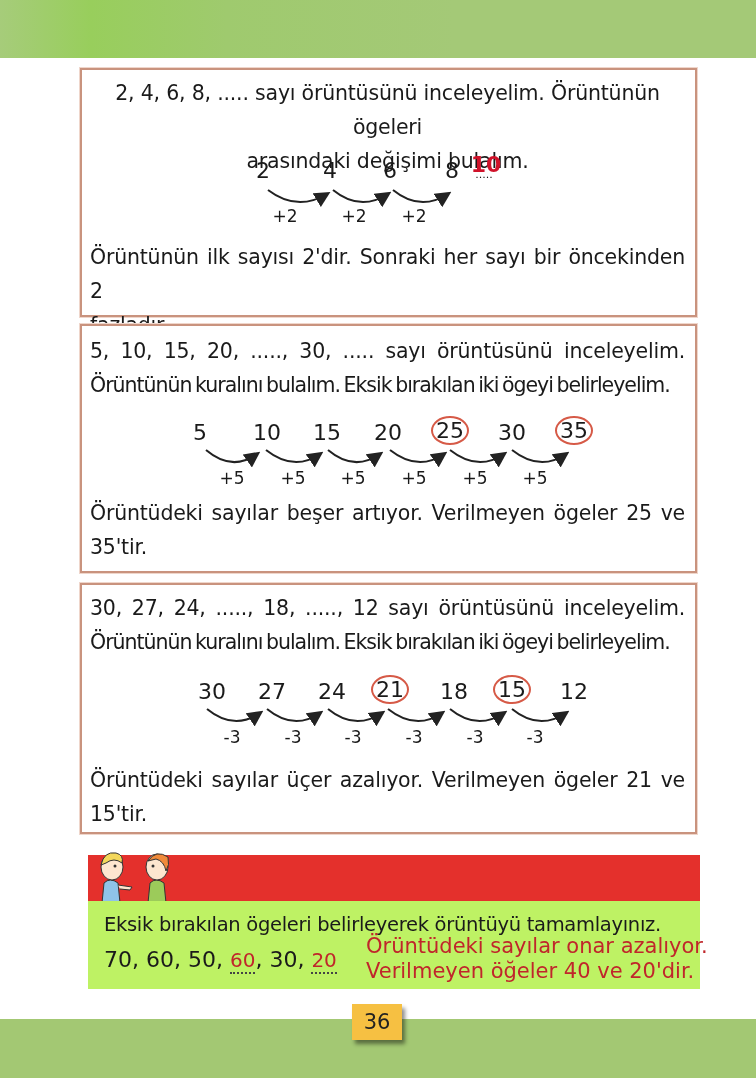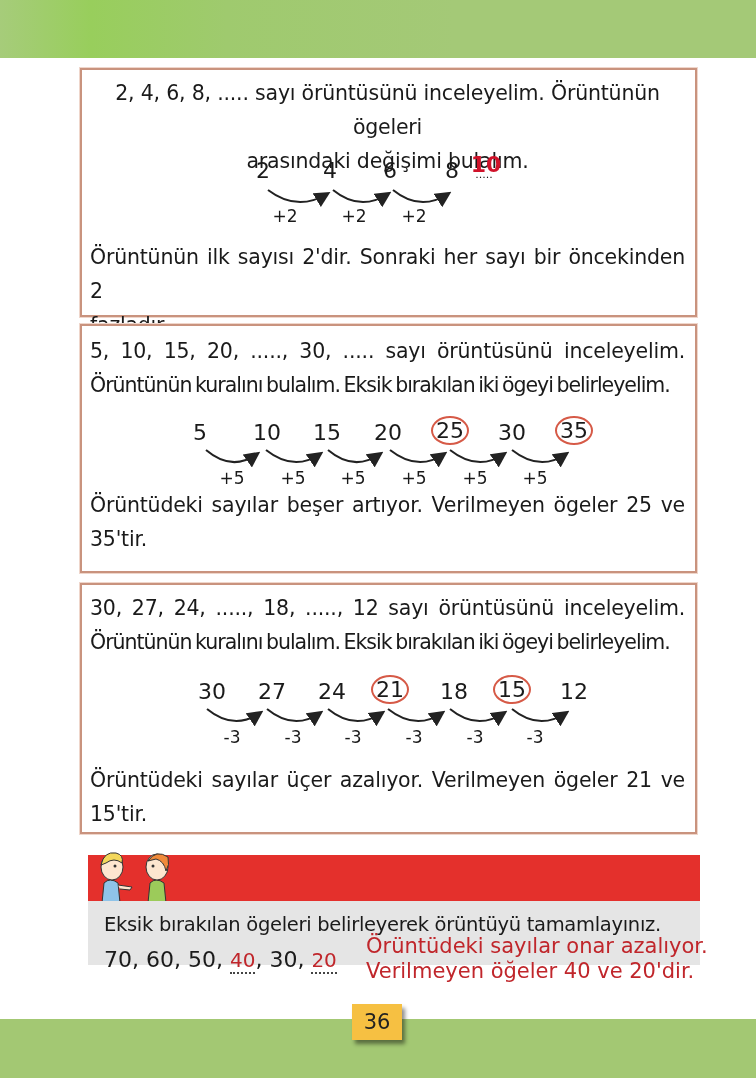--- a/index.html
+++ b/index.html
@@ -57,22 +57,22 @@
     position: absolute; left: 88px; top: 855px; width: 612px; height: 46px;
     background: #e4302c;
   }
   .sira-title {
     position: absolute; left: 115px; top: 6px;
     color: #fff; font-size: 25px; font-weight: bold; letter-spacing: 3px;
     font-family: "DejaVu Sans", sans-serif;
   }
   .kids { position: absolute; left: 8px; top: -6px; }
   .sira-body {
-    position: absolute; left: 88px; top: 901px; width: 612px; height: 64px;
-    background: #e5e5e5;
+    position: absolute; left: 88px; top: 901px; width: 612px; height: 88px;
+    background: #bef264;
   }
   .sira-instruction {
     position: absolute; left: 16px; top: 12px; font-size: 19.5px; letter-spacing: -0.3px;
   }
   .sira-seq {
     position: absolute; left: 16px; top: 46px; font-size: 22px; white-space: nowrap;
   }
   .blank-red { color: #c0262b; border-bottom: 2px dotted #444; font-size: 20px; }
   .sira-note {
     position: absolute; left: 278px; top: 33px; color: #c0262b;
@@ -149,21 +149,21 @@
     <span class="num circled" style="left:368px; top:-4px;">25</span>
     <span class="num" style="left:430px;">30</span>
     <span class="num circled" style="left:492px; top:-4px;">35</span>
     <span class="step" style="left:150px;">+5</span>
     <span class="step" style="left:211px;">+5</span>
     <span class="step" style="left:271px;">+5</span>
     <span class="step" style="left:332px;">+5</span>
     <span class="step" style="left:393px;">+5</span>
     <span class="step" style="left:453px;">+5</span>
   </div>
-  <div class="para" style="top:162px;">
+  <div class="para" style="top:170px;">
     <div class="justify">Örüntüdeki sayılar beşer artıyor. Verilmeyen ögeler 25 ve</div>
     <div>35'tir.</div>
   </div>
 </div>
 
 <div class="box" id="box3">
   <div class="para" style="top:6px;">
     <div class="justify">30, 27, 24, ....., 18, ....., 12 sayı örüntüsünü inceleyelim.</div>
     <div class="tight">Örüntünün kuralını bulalım. Eksik bırakılan iki ögeyi belirleyelim.</div>
   </div>
@@ -212,21 +212,21 @@
 
     <path d="M52,54 L54,34 Q60,28 68,34 L70,54 z" fill="#9ccb5a" stroke="#333" stroke-width="1"></path>
     <ellipse cx="61" cy="18" rx="11" ry="13" fill="#fde6cf" stroke="#333" stroke-width="1"></ellipse>
     <path d="M52,12 Q60,0 72,8 Q74,16 70,22 Q68,12 60,10 z" fill="#f08a3a" stroke="#333" stroke-width="1"></path>
     <circle cx="57" cy="17" r="1.5" fill="#333"></circle>
   </svg>
 </div>
 <div class="sira-body">
   <div class="sira-instruction">Eksik bırakılan ögeleri belirleyerek örüntüyü tamamlayınız.</div>
   <div class="sira-seq">
-    <span>70, 60, 50, </span><span class="blank-red">40</span><span>, 30, </span><span class="blank-red">20</span>
+    <span>70, 60, 50, </span><span class="blank-red">60</span><span>, 30, </span><span class="blank-red">20</span>
   </div>
   <div class="sira-note">
     <div>Örüntüdeki sayılar onar azalıyor.</div>
     <div>Verilmeyen öğeler 40 ve 20'dir.</div>
   </div>
 </div>
 
 <div class="bottom-band"></div>
 <div class="page-badge">36</div>
 

